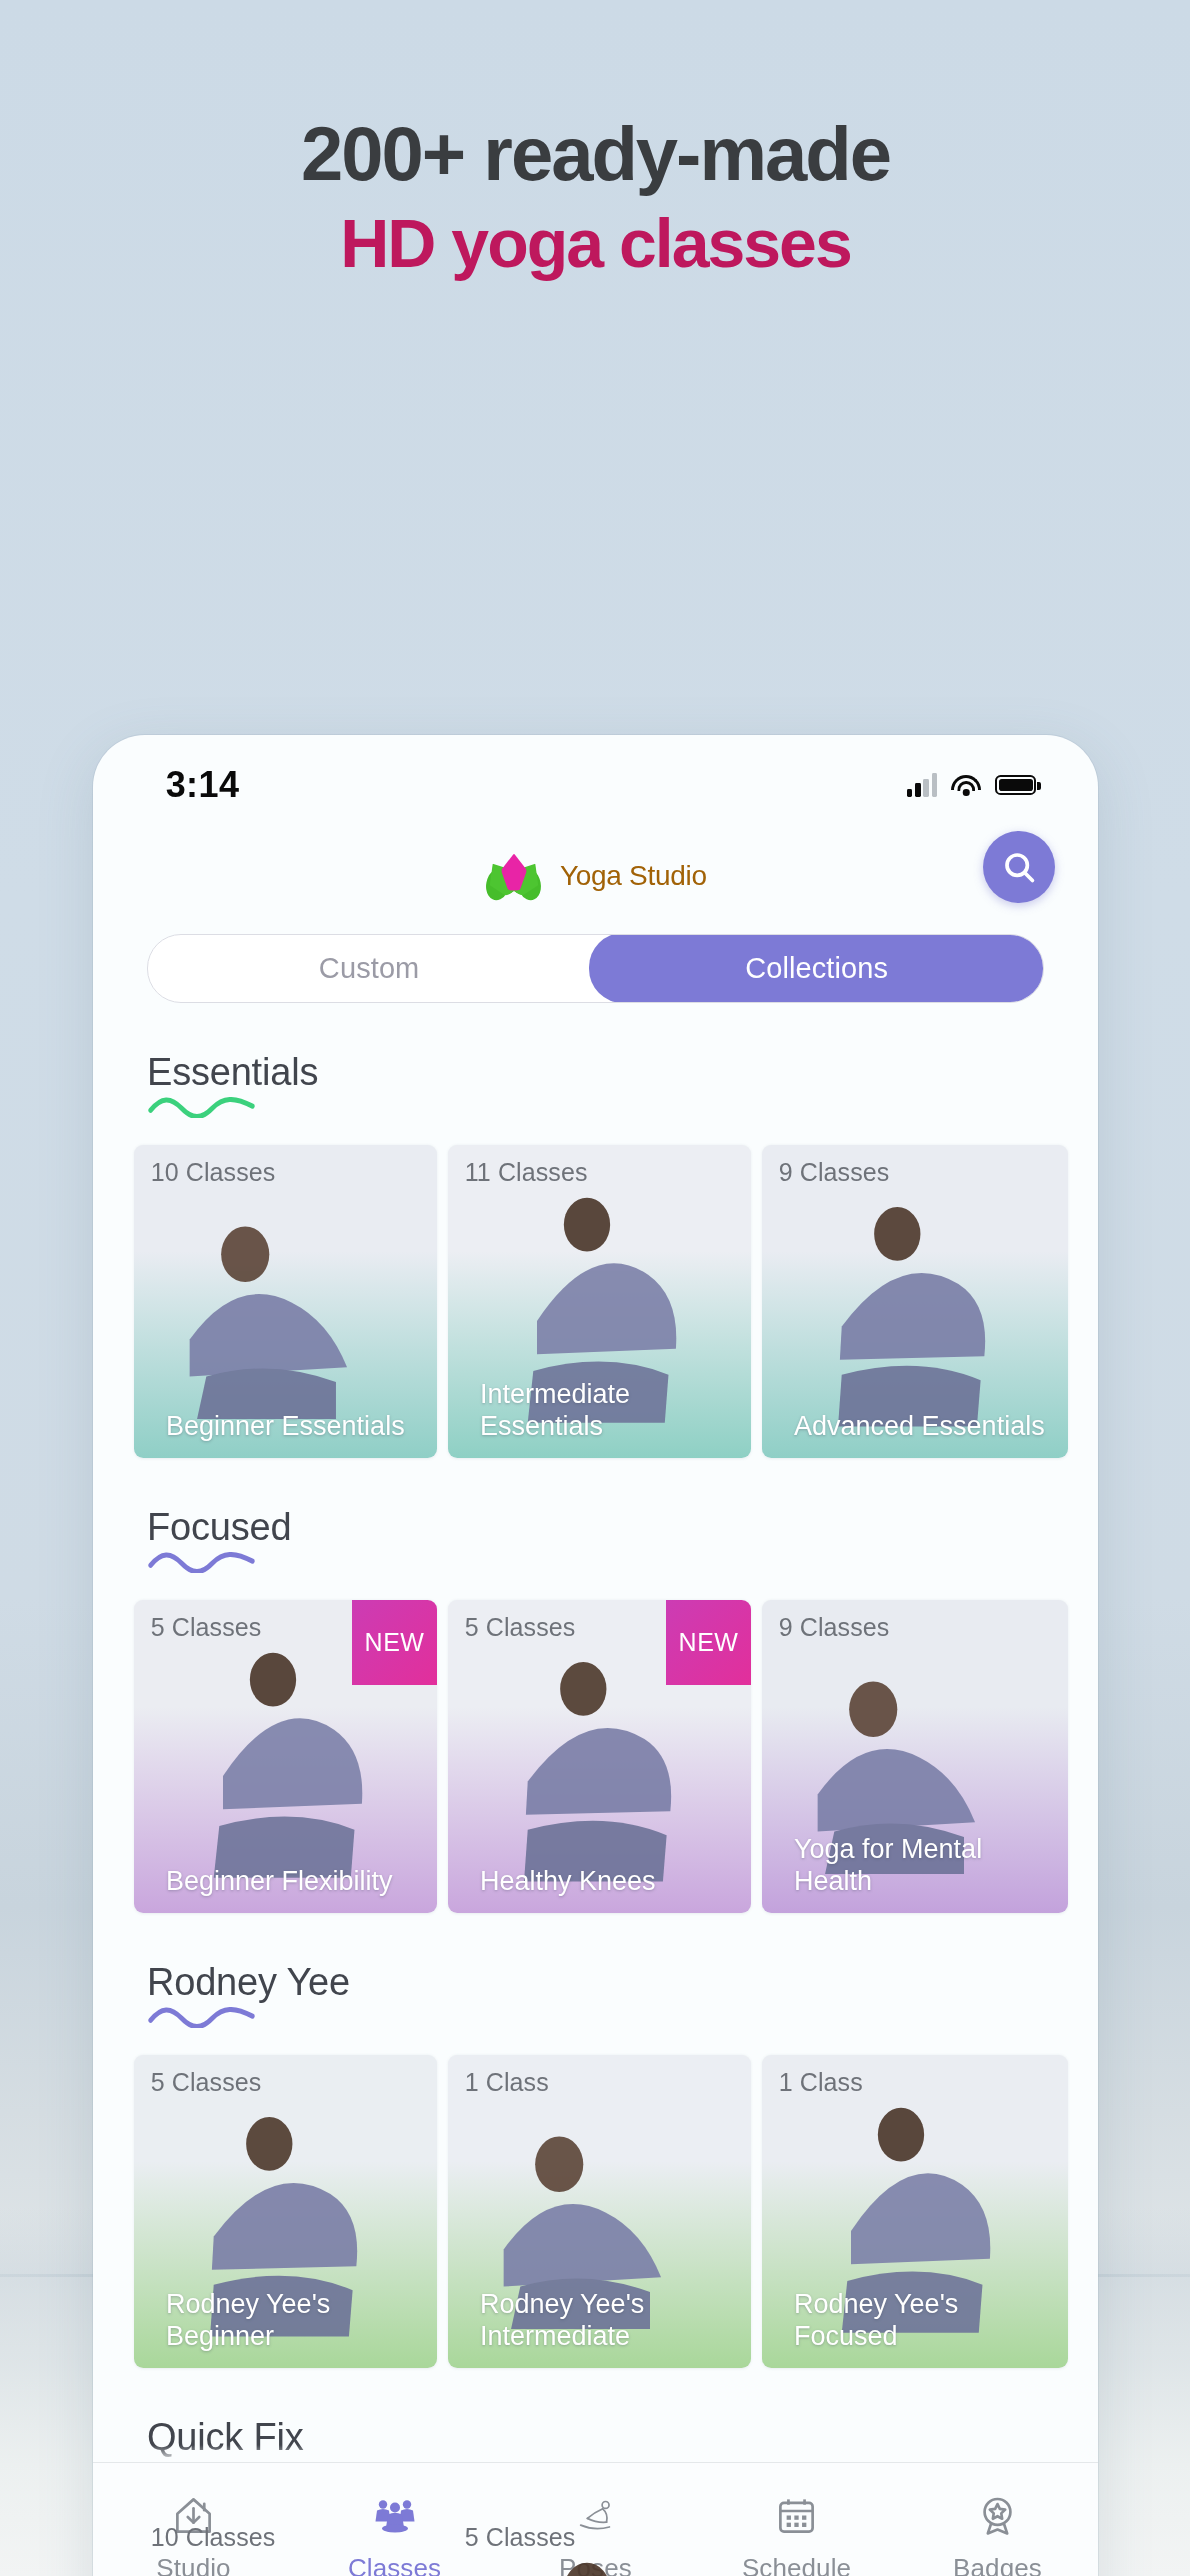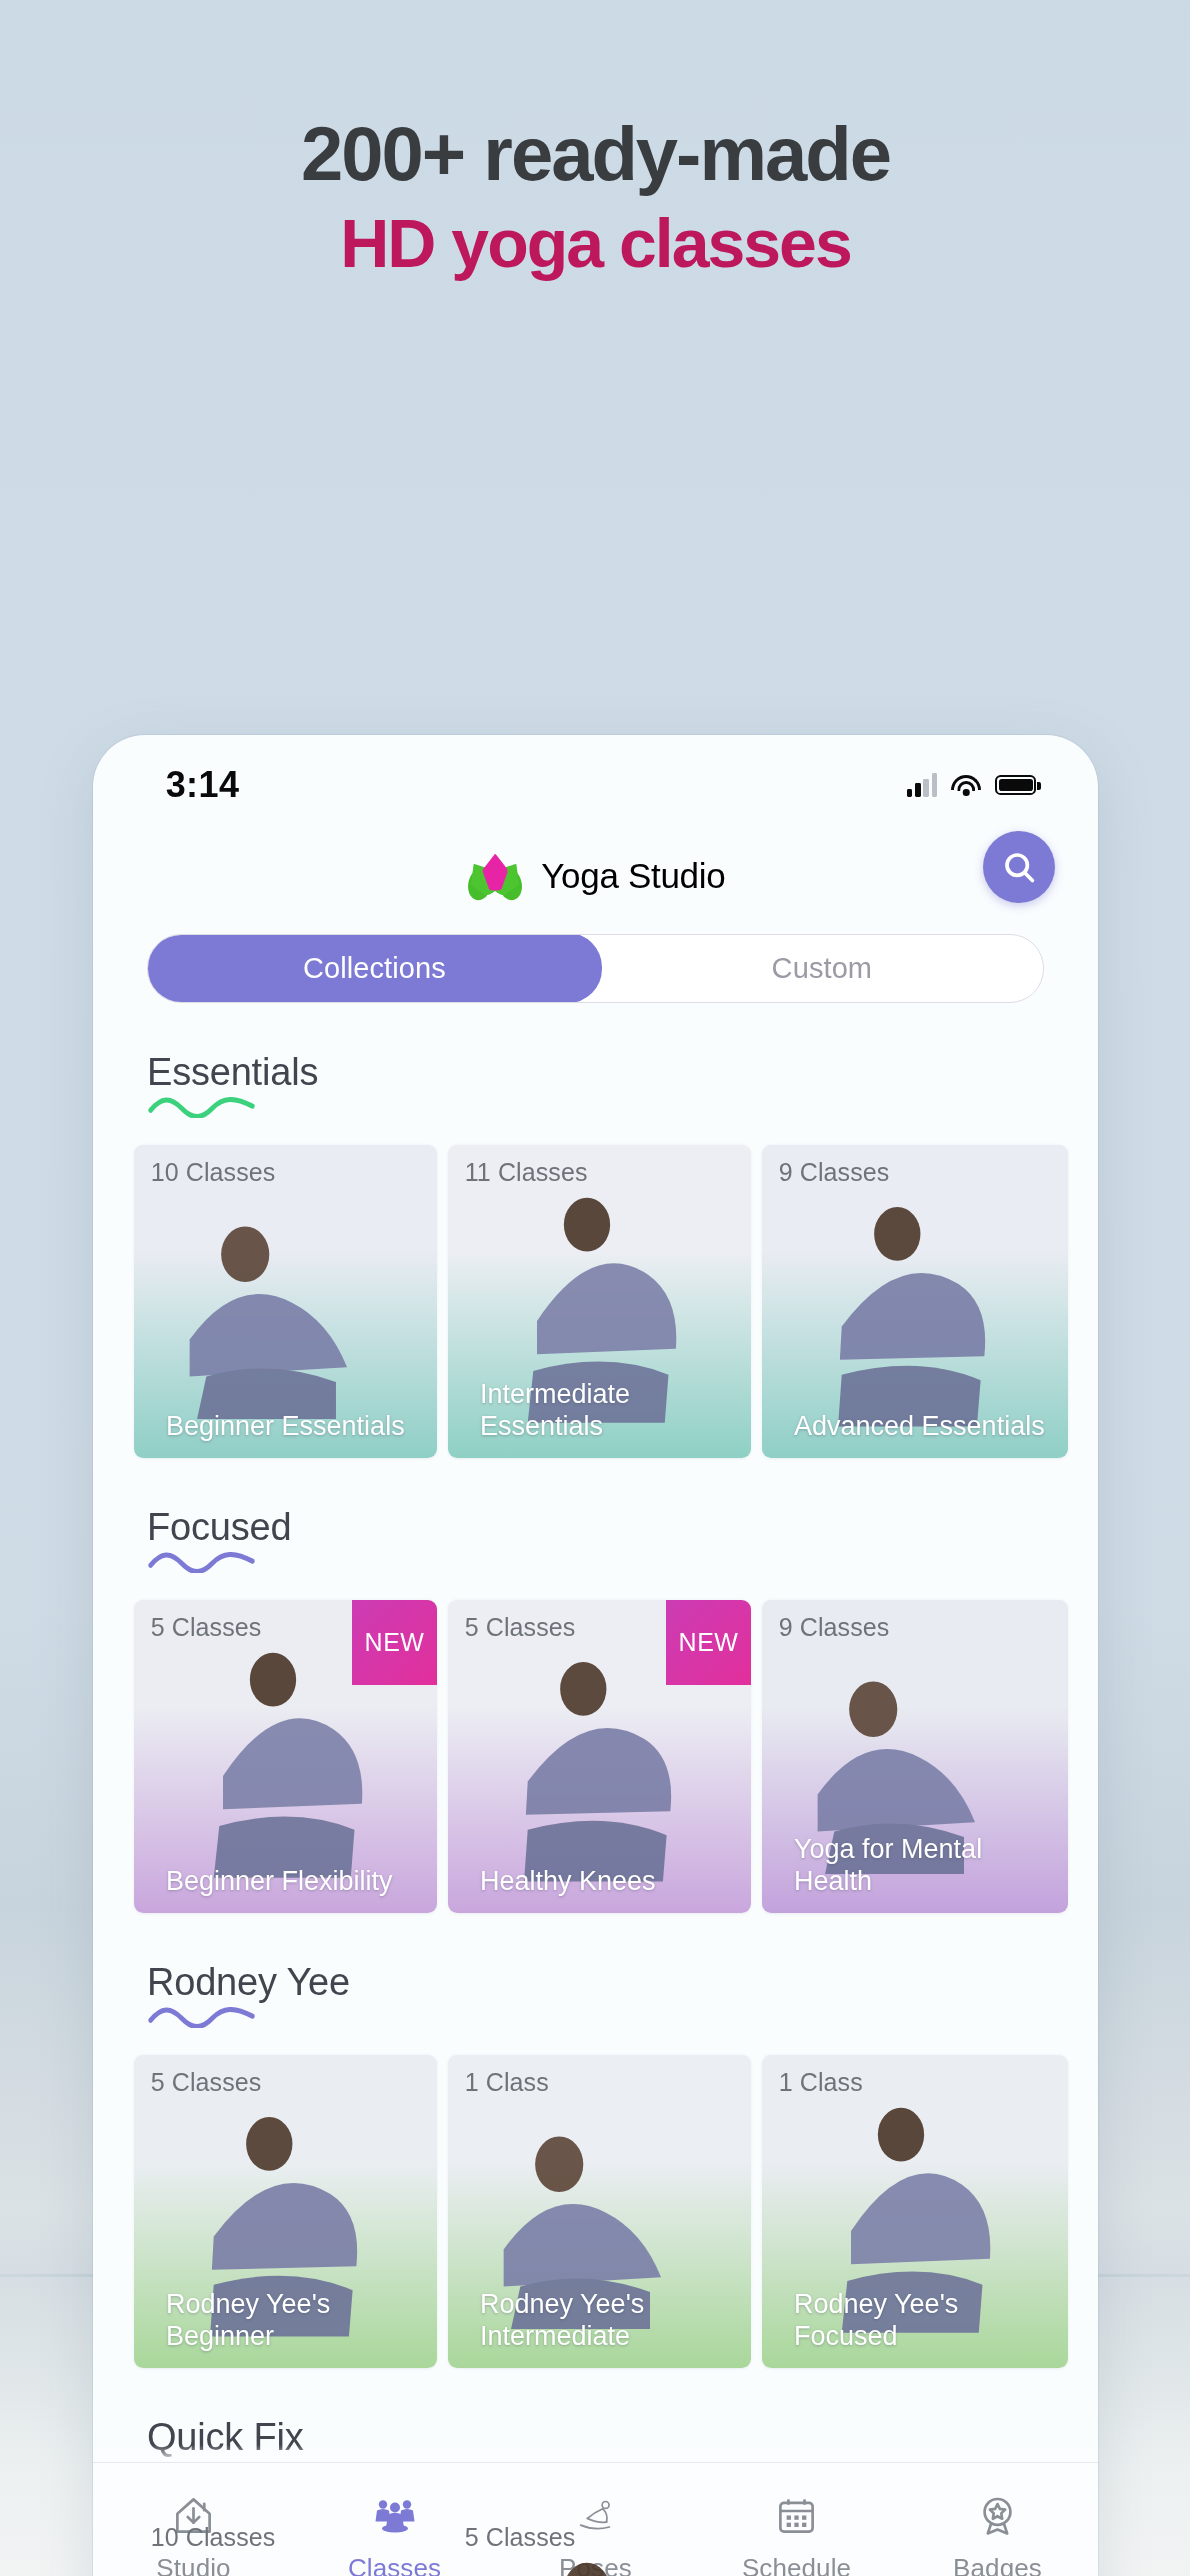--- a/index.html
+++ b/index.html
@@ -84,21 +84,21 @@
   .batt { width: 41px; height: 20.4px; border: 2.8px solid #0a0a0a; border-radius: 5.6px; position: relative; padding: 1.9px; }
   .batt::after { content: ""; position: absolute; right: -6.5px; top: 5.6px; width: 3.7px; height: 7.4px; background: #0a0a0a; border-radius: 0 1.9px 1.9px 0; }
   .batt i { display: block; height: 100%; width: 100%; background: #0a0a0a; border-radius: 2.8px; }
 
   
   .app-header {
     height: 104px; display: flex; align-items: center; justify-content: center;
     position: relative;
   }
   .brand { display: flex; align-items: center; gap: 16.7px; }
-  .brand-title { font-size: 35px; color: #000000; letter-spacing: -0.3px; }
+  .brand-title { font-size: 28px; color: #a16207; letter-spacing: -0.3px; }
 
   .lotus { width: 59px; height: 45px; position: relative; }
   .lotus .petal { position: absolute; }
   .lotus .p-center {
     width: 26px; height: 37px; left: 16.7px; top: 0;
     background: #e824a6;
     border-radius: 50% 50% 50% 50% / 62% 62% 38% 38%;
     clip-path: polygon(50% 0%, 100% 45%, 72% 100%, 28% 100%, 0% 45%);
   }
   .lotus .p-l1 {
@@ -261,22 +261,22 @@
     <div class="search-btn">
       <svg viewBox="0 0 24 24" fill="none" stroke="#ffffff" stroke-width="2.4" stroke-linecap="round">
         <circle cx="10.5" cy="10.5" r="6.6"></circle>
         <line x1="15.4" y1="15.4" x2="20.4" y2="20.4"></line>
       </svg>
     </div>
   </div>
 
   <div class="segment-wrap">
     <div class="segment">
+      <div class="seg">Custom</div>
       <div class="seg active">Collections</div>
-      <div class="seg">Custom</div>
     </div>
   </div>
 
   <div class="content" id="content">
       <div class="section">
         <div class="section-head"><div class="section-title">Essentials</div><svg class="squiggle" viewBox="0 0 120 20" preserveAspectRatio="none">
             <path d="M4 13 C 16 0, 26 0, 38 11 S 60 22, 72 11 S 96 0, 116 9" fill="none" stroke="#3bd17d" stroke-width="5" stroke-linecap="round"></path>
           </svg></div>
         <div class="cards">
           <div class="card">

